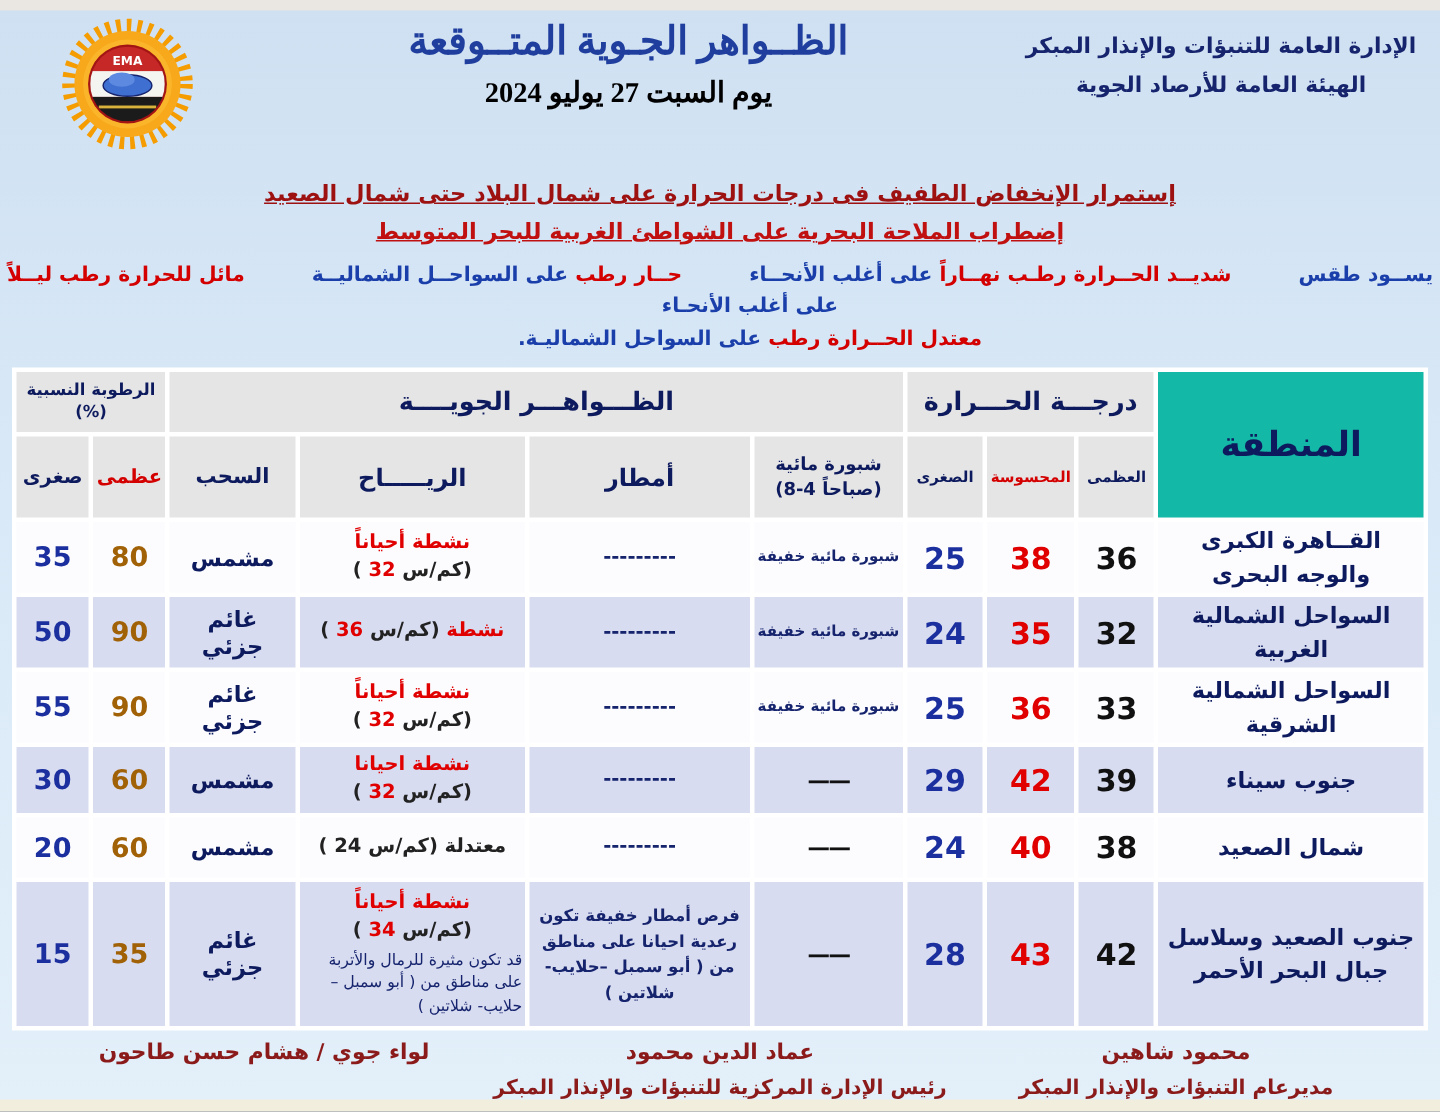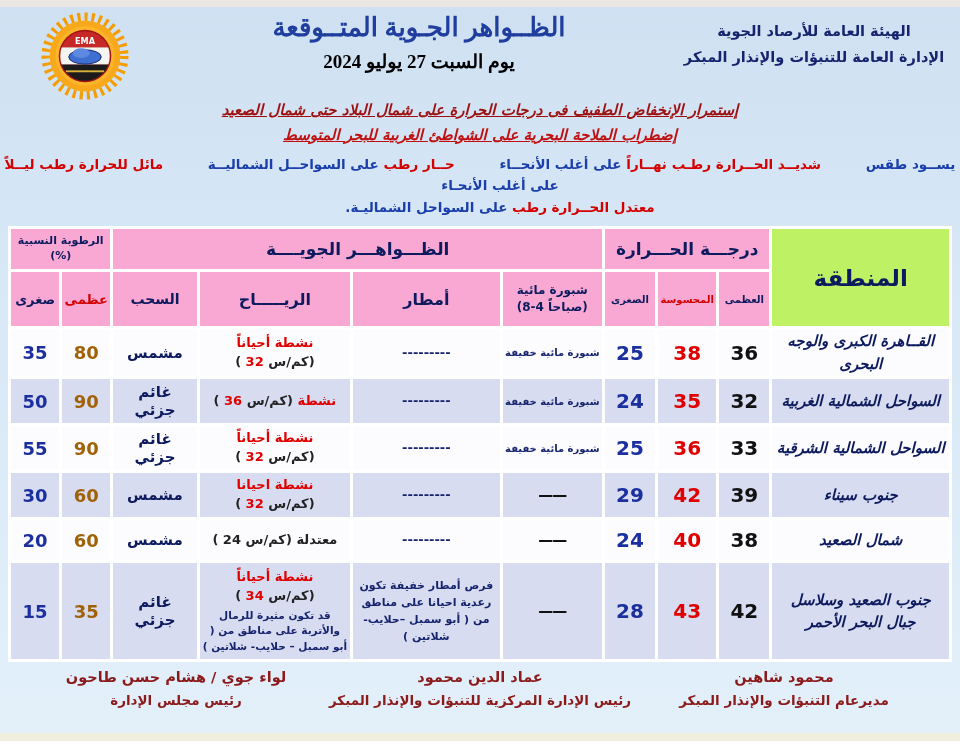--- a/index.html
+++ b/index.html
@@ -9,79 +9,79 @@
   .top-strip{position:absolute;top:0;left:0;width:100%;height:7px;background:#eae6e2;}
   .bottom-strip{position:absolute;bottom:0;left:0;width:100%;height:8px;background:#f2eedd;}
 
   .header{display:flex;align-items:flex-start;padding:12px 10px 0 10px;}
   .org{width:272px;text-align:center;color:#16246e;font-weight:bold;font-size:14.5px;line-height:1.8;padding-top:6px;}
   .title-block{flex:1;text-align:center;font-family:Liberation Serif, serif;}
   .main-title{color:#1f3e9e;font-size:26px;font-weight:bold;}
   .date{color:#000;font-size:19px;font-weight:bold;margin-top:7px;}
   .logo-box{width:150px;display:flex;justify-content:center;}
 
-  .notices{text-align:center;margin-top:0;line-height:1.45;font-style:italic;}
+  .notices{text-align:center;margin-top:19px;line-height:1.45;}
   .notice{font-size:15px;font-weight:bold;text-decoration:underline;}
   .notice.dark-red{color:#9e1111;margin-bottom:3px;}
   .notice.red{color:#c01010;}
 
   .forecast{text-align:center;margin-top:7px;font-size:13.5px;font-weight:bold;line-height:1.6;}
   .seg-blue{color:#1b3faa;margin-left:40px;}
   .seg-red{color:#d40000;}
 
   .table-wrap{margin:8px 8px 0 8px;}
   table{width:944px;table-layout:fixed;border-collapse:separate;border-spacing:3px;background:#fff;}
   th,td{text-align:center;vertical-align:middle;overflow:hidden;padding:1px 2px;}
-  thead th{background:#f9a8d4;color:#0d1b5e;font-weight:bold;}
-  th.region-h{background:#bef264;font-size:23px;}
+  thead th{background:#e5e5e5;color:#0d1b5e;font-weight:bold;}
+  th.region-h{background:#14b8a6;font-size:23px;}
   th.group{font-size:17px;height:38px;}
   th.hum-group{font-size:11px;line-height:1.35;}
   tr.subrow th{height:52px;}
   th.sub-small{font-size:10px;}
   th.sub-feel{color:#d40000;margin-left:32px;}
   th.sub-fog{font-size:12px;line-height:1.45;}
   th.sub-main{font-size:16px;}
   th.sub-cloud{font-size:14px;}
   th.sub-hum{font-size:13px;}
   th.sub-hmax{color:#d40000;}
 
   tbody tr:nth-child(odd) td{background:#fcfcff;}
   tbody tr:nth-child(even) td{background:#d8dcf0;}
-  td.region{font-size:15px;font-weight:bold;color:#0d1b5e;line-height:1.5;font-style:italic;}
+  td.region{font-size:15px;font-weight:bold;color:#0d1b5e;line-height:1.5;}
   td.tmax{font-size:20px;font-weight:bold;color:#111;}
   td.tfeel{font-size:20px;font-weight:bold;color:#e00000;}
   td.tmin{font-size:20px;font-weight:bold;color:#1b2f9e;}
   td.fog{font-size:10px;font-weight:bold;color:#16246e;}
   td.fog .fog-dash{font-size:15px;color:#111;letter-spacing:-1px;}
   td.rain{font-size:11px;font-weight:bold;color:#16246e;line-height:1.55;}
   td.rain .rain-dash{font-size:13px;}
   td.wind{font-size:13px;font-weight:bold;line-height:1.45;}
   .w-red{color:#e00000;}
   .w-dark{color:#222;}
   .w-paren{color:#222;unicode-bidi:isolate;direction:ltr;display:inline-block;}
-  .wind-note{font-size:10.5px;color:#16246e;margin-top:2px;line-height:1.5;font-weight:bold;}
+  .wind-note{font-size:10.5px;color:#16246e;margin-top:2px;line-height:1.5;font-weight:normal;text-align:right;}
   td.clouds{font-size:15px;font-weight:bold;color:#0d1b5e;}
   td.hmax{font-size:18px;font-weight:bold;color:#a16207;}
   td.hmin{font-size:18px;font-weight:bold;color:#1b2f9e;}
 
   .signatures{display:flex;padding:7px 24px 0 24px;color:#8b1a1a;font-weight:bold;text-align:center;}
   .sig{flex:1;}
   .sig-name{font-size:14.5px;}
   .sig-role{font-size:13.5px;margin-top:7px;}
 </style>
 </head>
 <body>
 
 <div class="page">
   <div class="top-strip"></div>
 
   <div class="header">
     <div class="org">
+      <div>الإدارة العامة للتنبؤات والإنذار المبكر</div>
       <div>الهيئة العامة للأرصاد الجوية</div>
-      <div>الإدارة العامة للتنبؤات والإنذار المبكر</div>
     </div>
     <div class="title-block">
       <div class="main-title">الظــواهر الجـوية المتــوقعة</div>
       <div class="date">يوم السبت 27 يوليو 2024</div>
     </div>
     <div class="logo-box">
       <svg width="96" height="88" viewBox="-50 -46 100 92">
         <circle cx="0" cy="0" r="41" fill="none" stroke="#f59d00" stroke-width="9" stroke-dasharray="3.2 4.2"></circle>
         <circle cx="0" cy="0" r="37" fill="#f7a81b"></circle>
         <circle cx="0" cy="0" r="31" fill="#fbb52a"></circle>
@@ -232,18 +232,17 @@
       <div class="sig">
         <div class="sig-name">محمود شاهين</div>
         <div class="sig-role">مديرعام التنبؤات والإنذار المبكر</div>
       </div>
       <div class="sig">
         <div class="sig-name">عماد الدين محمود</div>
         <div class="sig-role">رئيس الإدارة المركزية للتنبؤات والإنذار المبكر</div>
       </div>
       <div class="sig">
         <div class="sig-name">لواء جوي / هشام حسن طاحون</div>
-        <div class="sig-role">رئيس مجلس الإدارة</div>
       </div>
     </div>
 
   <div class="bottom-strip"></div>
 </div>
 
 </body></html>

